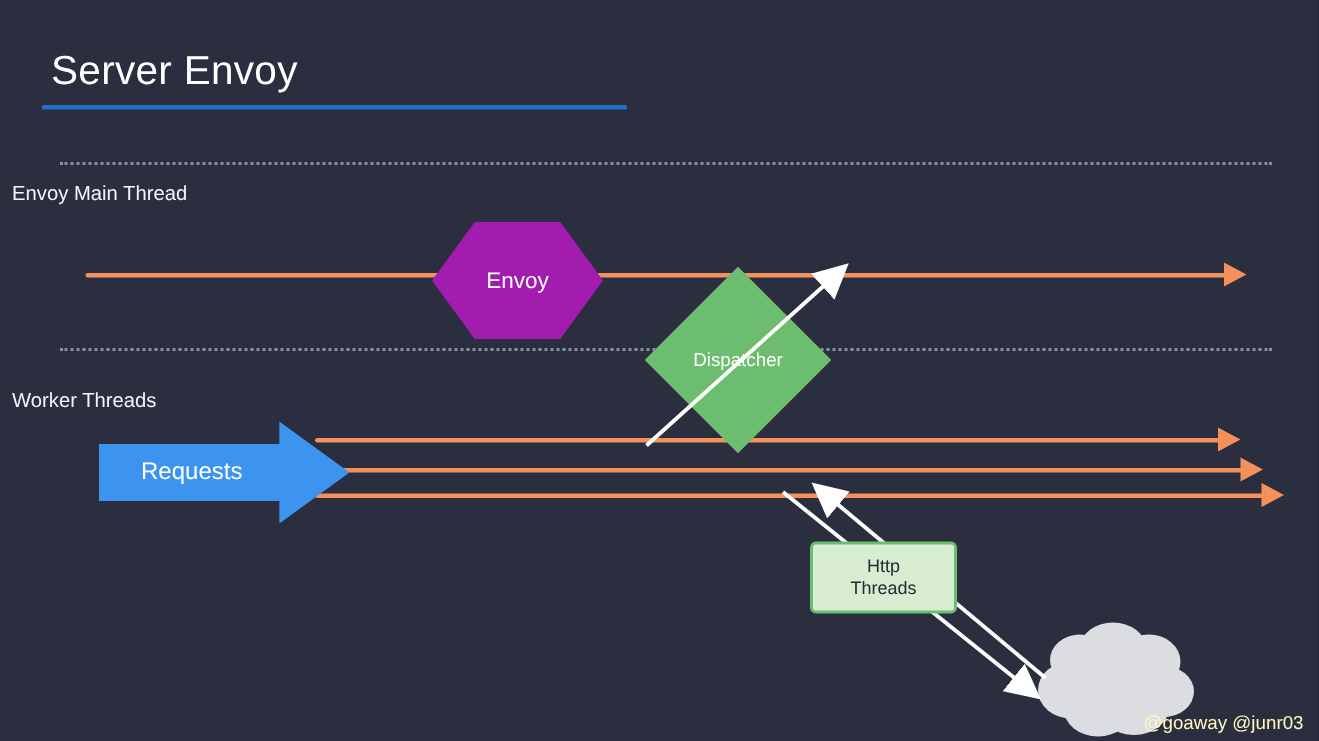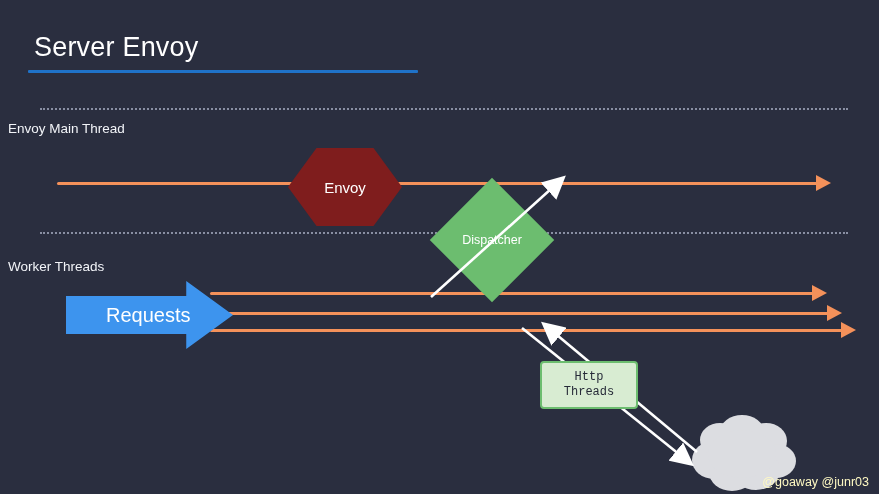--- a/index.html
+++ b/index.html
@@ -85,21 +85,21 @@
   #wline3        { left: 210px; top: 329px; width: 636px; }
   #wline3-head   { left: 841px; top: 322px; }
 
   
   #envoy-hex {
     position: absolute;
     left: 288px;
     top: 148px;
     width: 114px;
     height: 78px;
-    background: #7f1d1d;
+    background: #a21caf;
     clip-path: polygon(25% 0%, 75% 0%, 100% 50%, 75% 100%, 25% 100%, 0% 50%);
     display: flex;
     align-items: center;
     justify-content: center;
   }
   #envoy-hex span {
     color: #ffffff;
     font-size: 15px;
   }
 
@@ -134,40 +134,39 @@
     top: 281px;
     width: 167px;
     height: 68px;
     background: #3d94ee;
     clip-path: polygon(0% 22%, 72% 22%, 72% 0%, 100% 50%, 72% 100%, 72% 78%, 0% 78%);
     display: flex;
     align-items: center;
   }
   #requests-arrow span {
     color: #ffffff;
-    font-size: 20px;
-    margin-left: 40px;
+    font-size: 16px;
+    margin-left: 28px;
   }
 
   
   #http-manager {
     position: absolute;
     left: 540px;
     top: 361px;
     width: 94px;
     height: 44px;
     background: #d8ecd2;
     border: 2px solid #6cbd6f;
     border-radius: 4px;
     display: flex;
     flex-direction: column;
     align-items: center;
     justify-content: center;
     line-height: 1.25;
-    font-family: Liberation Mono, monospace;
   }
   #http-manager span {
     color: #262a38;
     font-size: 12px;
   }
 
   
   #cloud-wrap {
     position: absolute;
     left: 684px;

